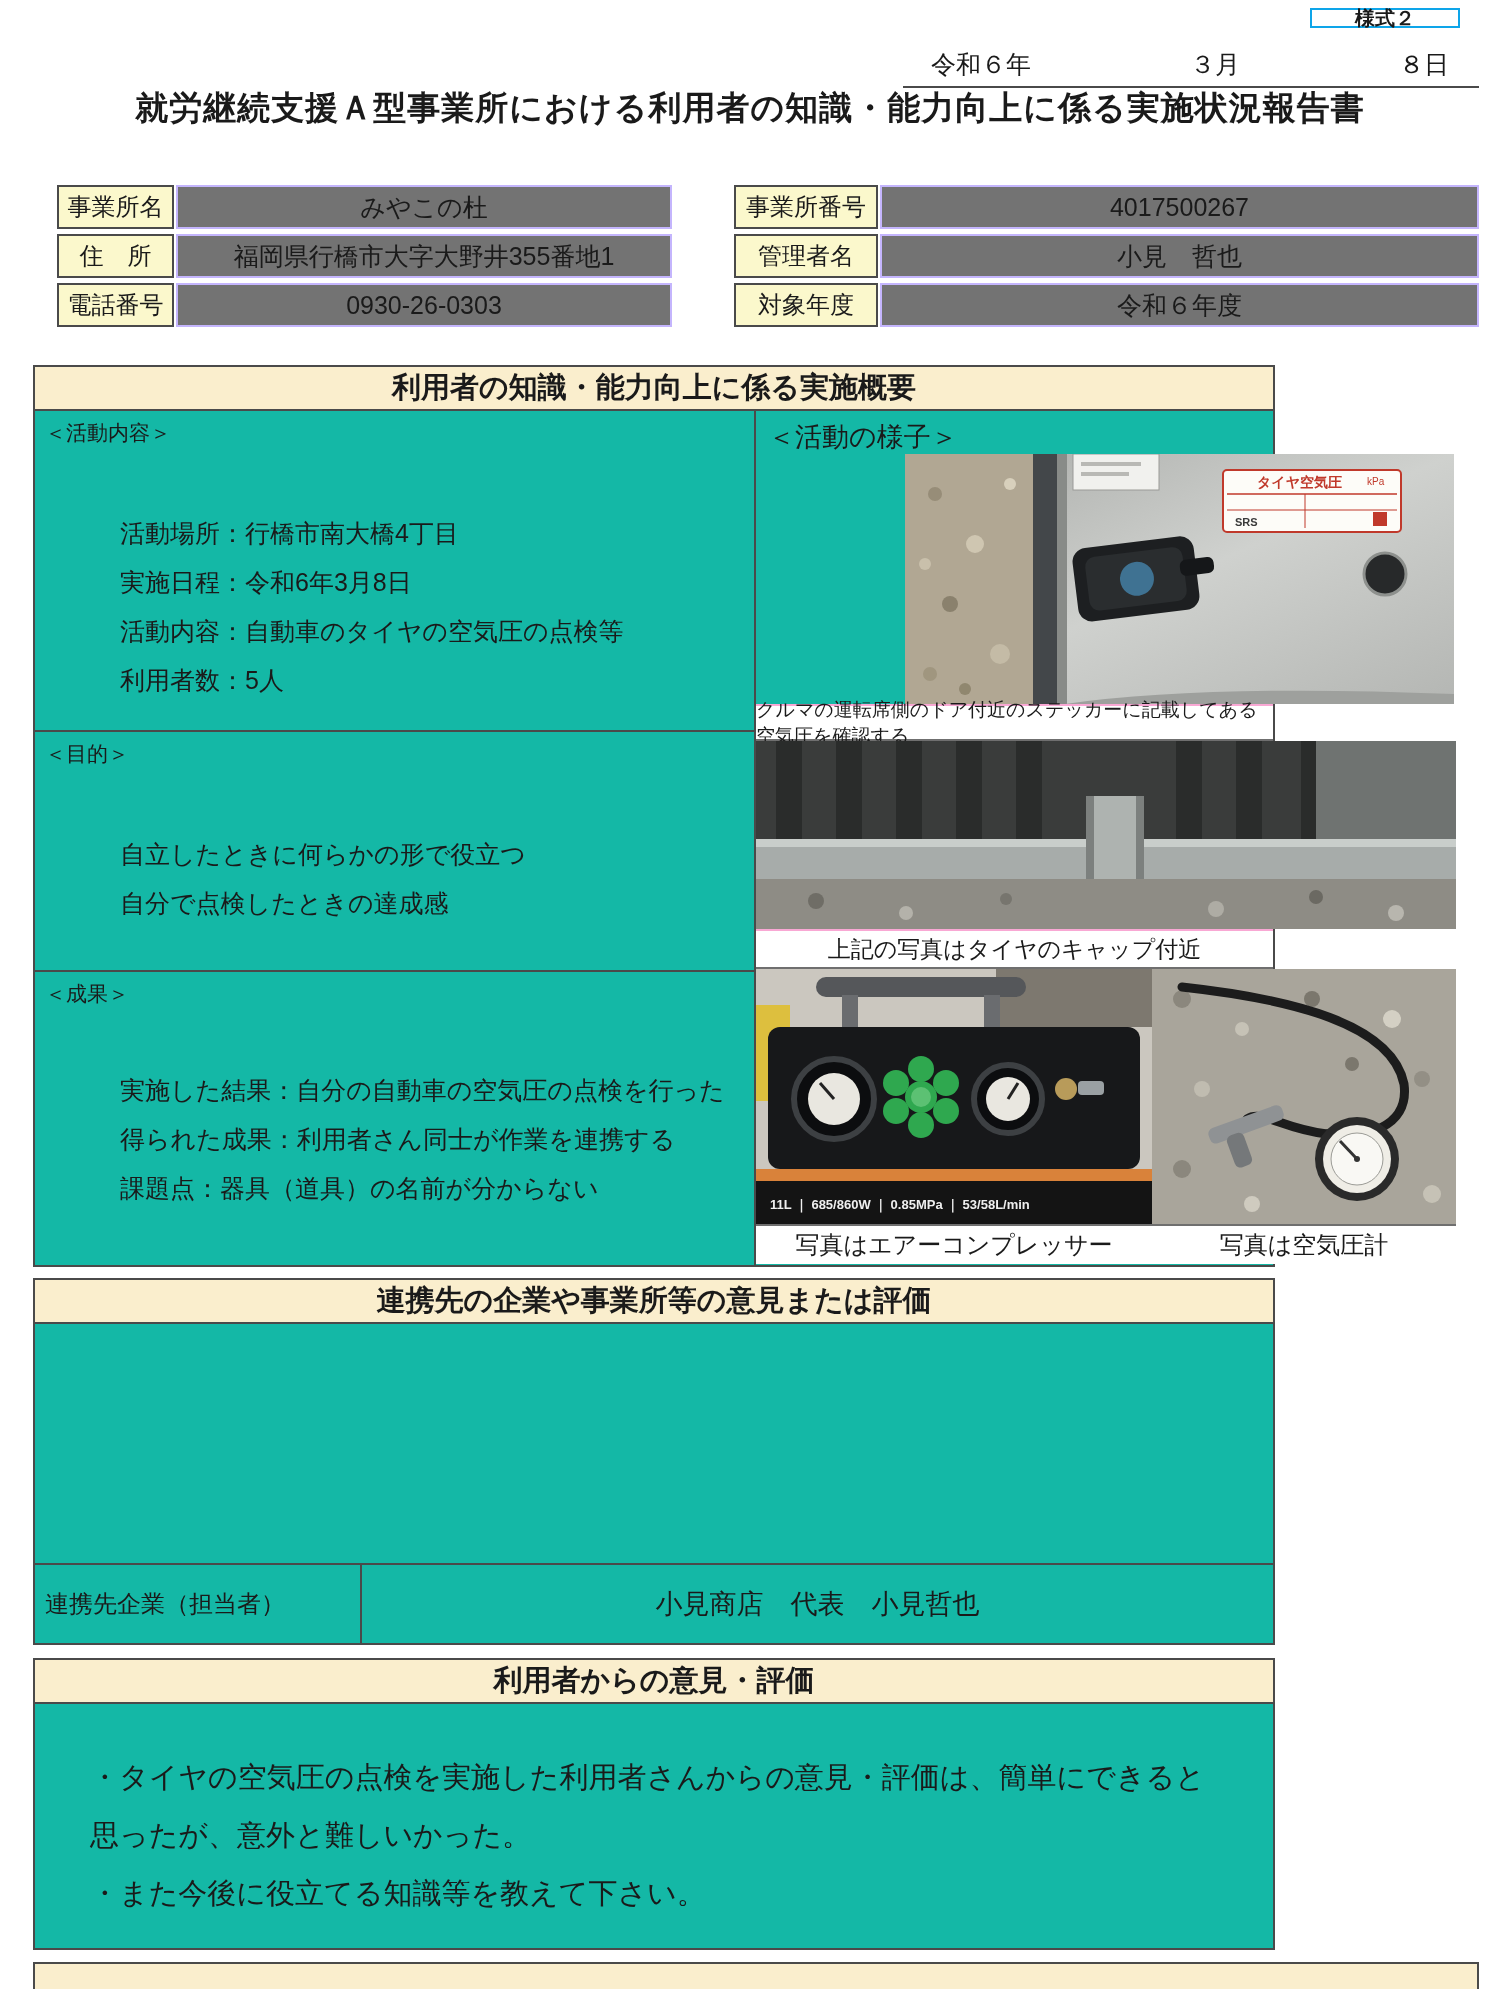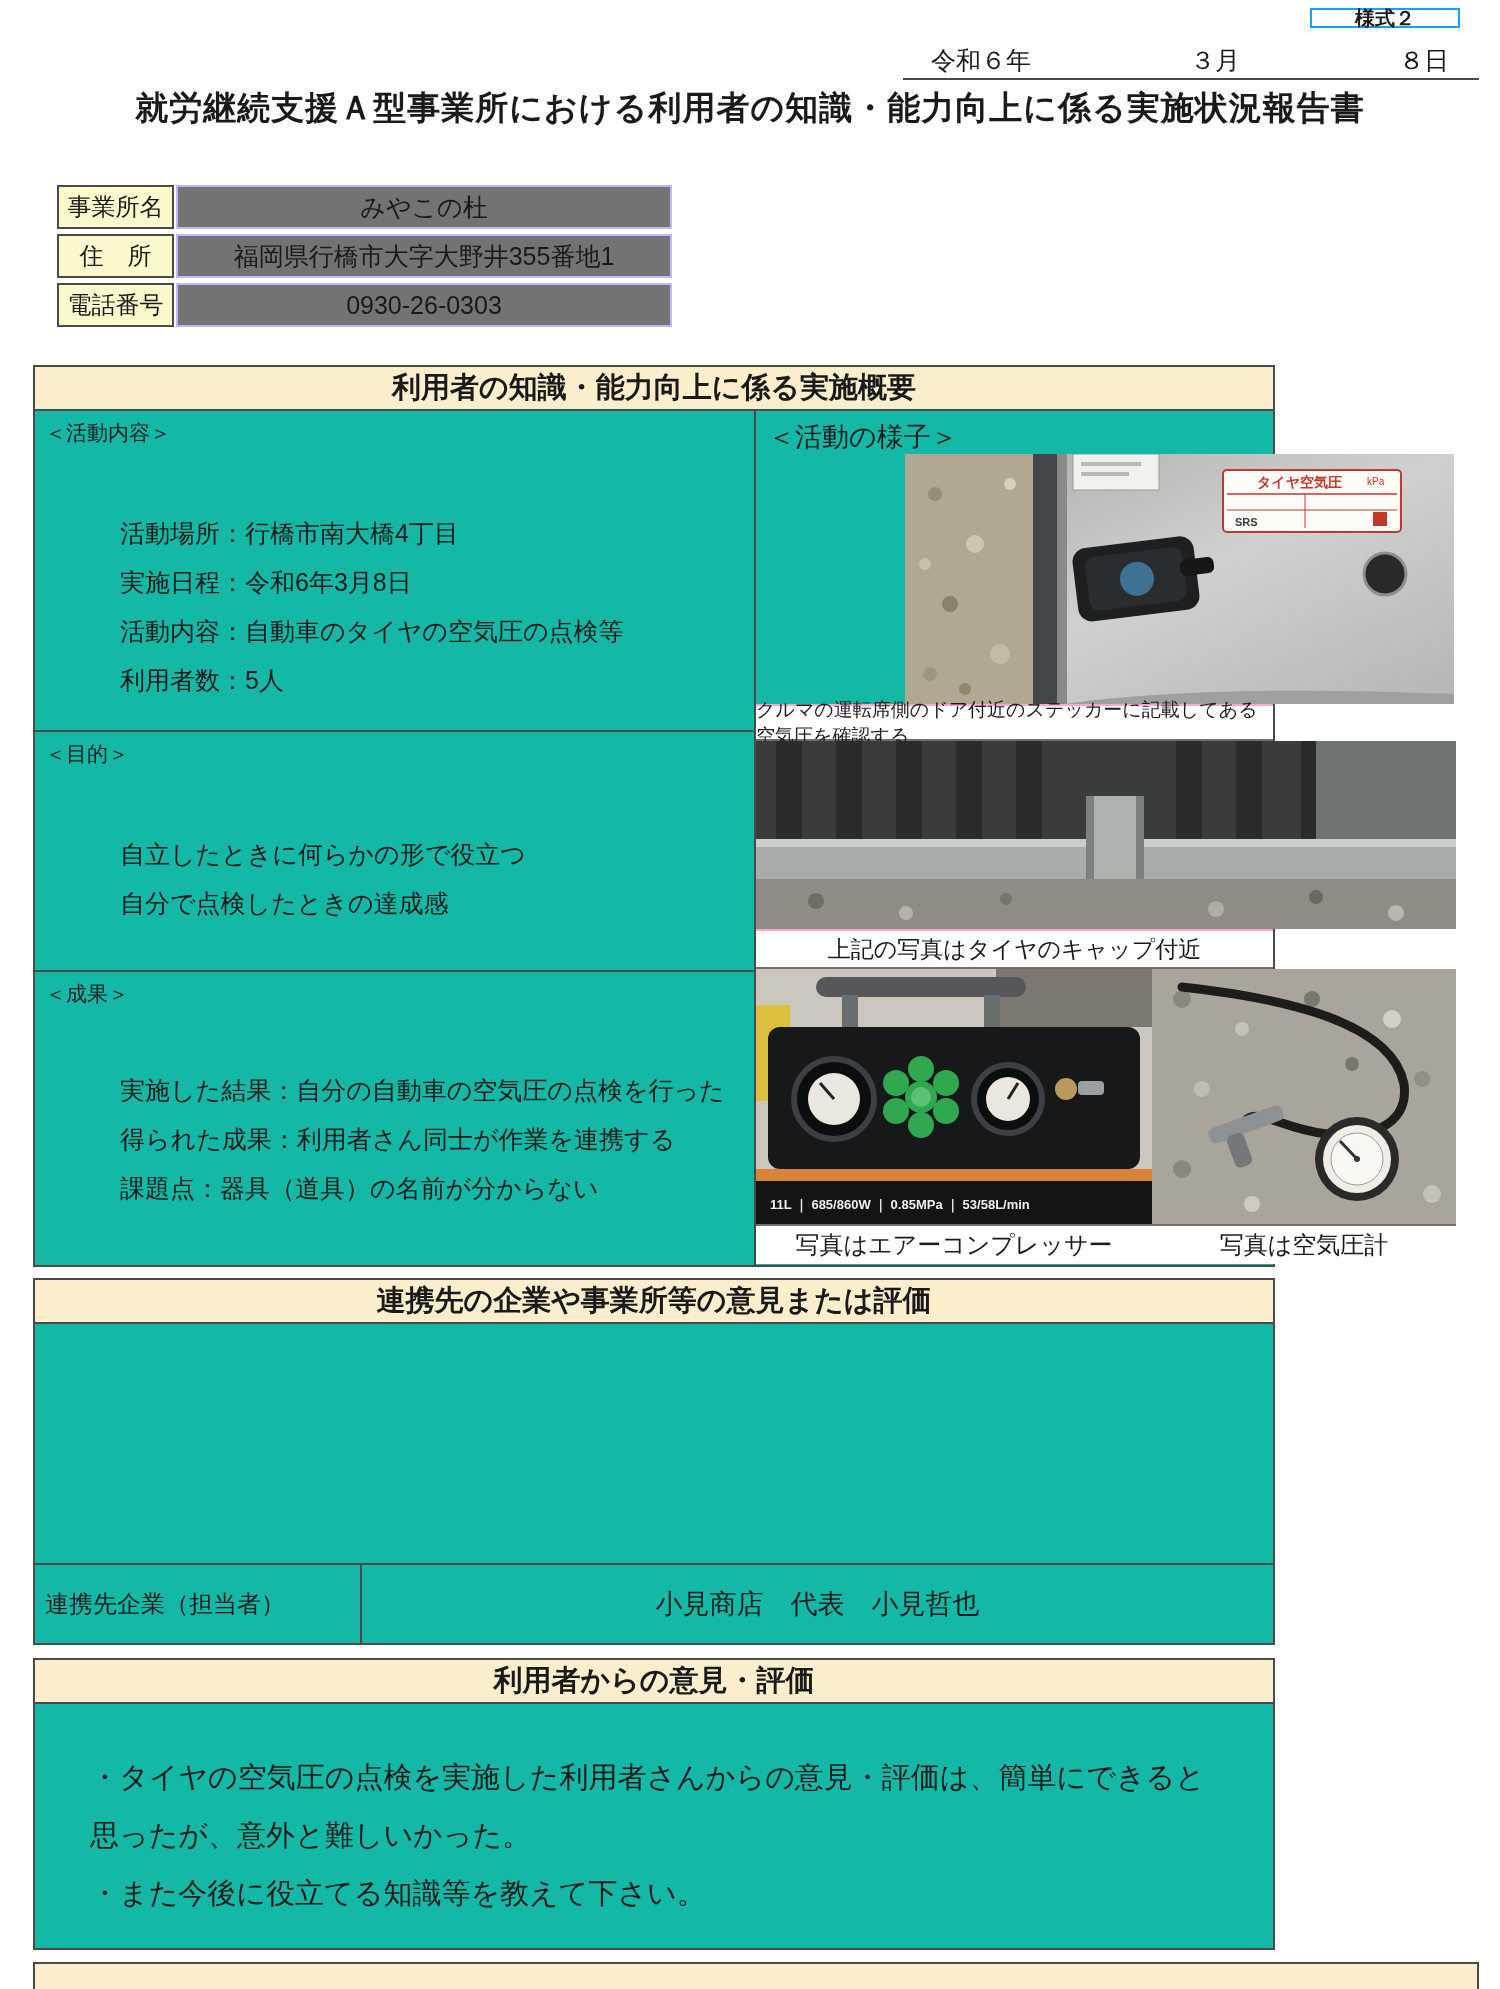--- a/index.html
+++ b/index.html
@@ -3,22 +3,22 @@
 <meta charset="utf-8">
 <style>
   * { margin:0; padding:0; box-sizing:border-box; }
   body { background:#e8e8e8; font-family:"Liberation Sans", sans-serif; color:#1a1a1a; }
   .page { position:relative; width:1500px; height:1989px; background:#ffffff; margin:0 auto; overflow:hidden; }
 
   
   .form-number { position:absolute; left:1310px; top:8px; width:150px; height:20px;
     border:2px solid #0ea5e9; display:flex; align-items:center; justify-content:center;
     font-size:20px; font-weight:700; }
-  .date-row { position:absolute; left:903px; top:44px; width:576px; height:36px;
-    border-bottom:2px solid #4a4a4a; display:flex; align-items:flex-start;
+  .date-row { position:absolute; left:903px; top:52px; width:576px; height:36px;
+    border-bottom:2px solid #4a4a4a; display:flex; align-items:center;
     justify-content:space-between; padding:0 30px 10px 28px; font-size:25px; }
   .page-title { position:absolute; left:0; top:86px; width:100%; text-align:center;
     font-size:33px; font-weight:700; letter-spacing:1px; }
 
   
   .info-table { position:absolute; top:185px; }
   .info-table.left { left:33px; width:639px;padding-left:24px; }
   .info-table.right { left:734px; width:745px; }
   .info-row { display:flex; height:44px; margin-bottom:5px; }
   .info-label { background:#fbf8cc; border:2px solid #4a4a4a; display:flex;
@@ -106,20 +106,34 @@
     <div class="info-row">
       <div class="info-label">住　所</div>
       <div class="info-value">福岡県行橋市大字大野井355番地1</div>
     </div>
     <div class="info-row">
       <div class="info-label">電話番号</div>
       <div class="info-value">0930-26-0303</div>
     </div>
   </div>
 
+  <div class="info-table right">
+    <div class="info-row">
+      <div class="info-label">事業所番号</div>
+      <div class="info-value">4017500267</div>
+    </div>
+    <div class="info-row">
+      <div class="info-label">管理者名</div>
+      <div class="info-value">小見　哲也</div>
+    </div>
+    <div class="info-row">
+      <div class="info-label">対象年度</div>
+      <div class="info-value">令和６年度</div>
+    </div>
+  </div>
 
   <div class="section" id="overview">
     <div class="section-header">利用者の知識・能力向上に係る実施概要</div>
     <div class="overview-body">
 
       <div class="left-col">
         <div class="cell cell-1">
           <div class="cell-heading">＜活動内容＞</div>
           <div class="cell-lines">
             <div>活動場所：行橋市南大橋4丁目</div>

